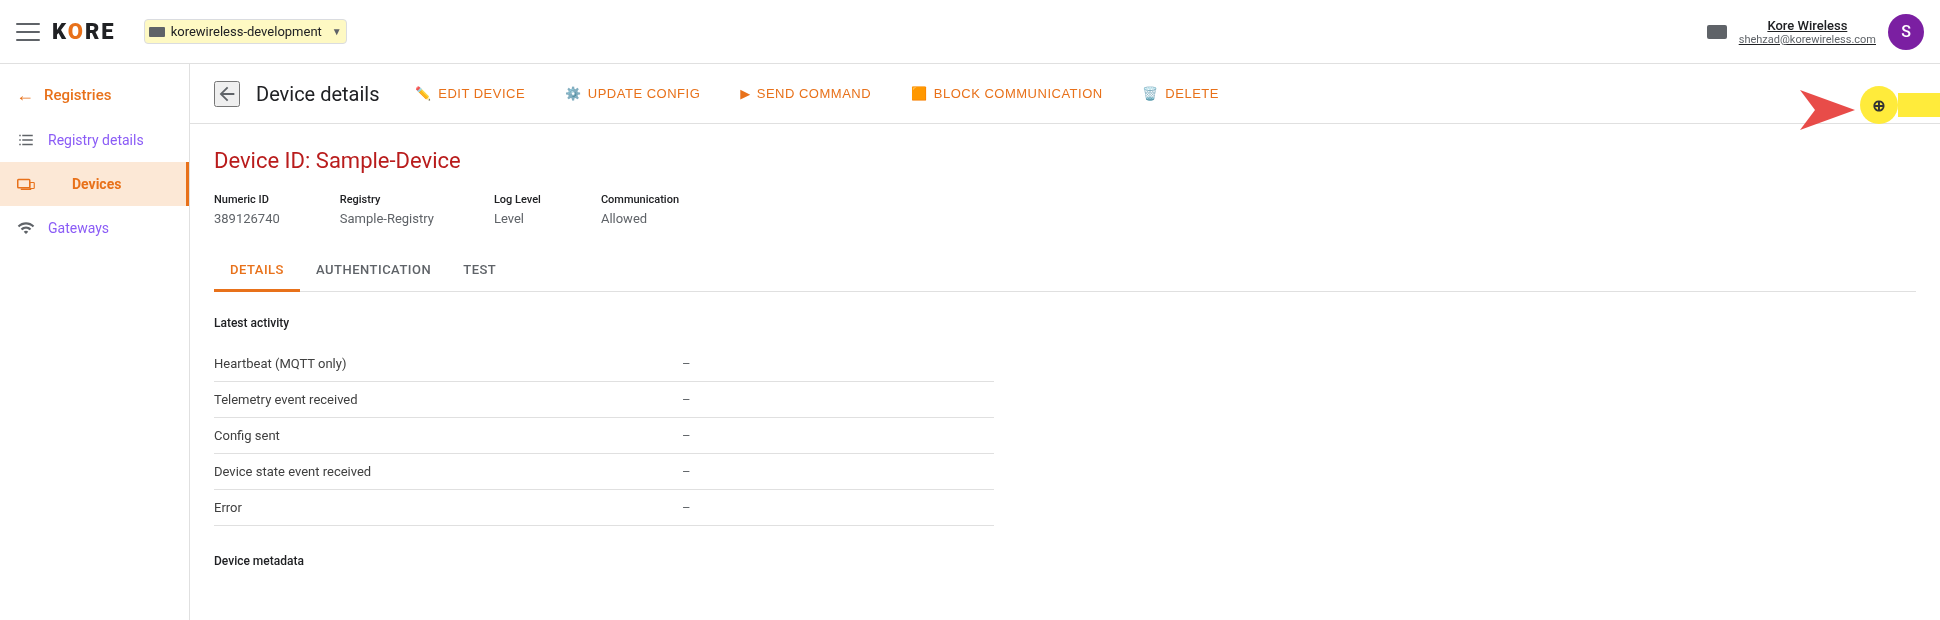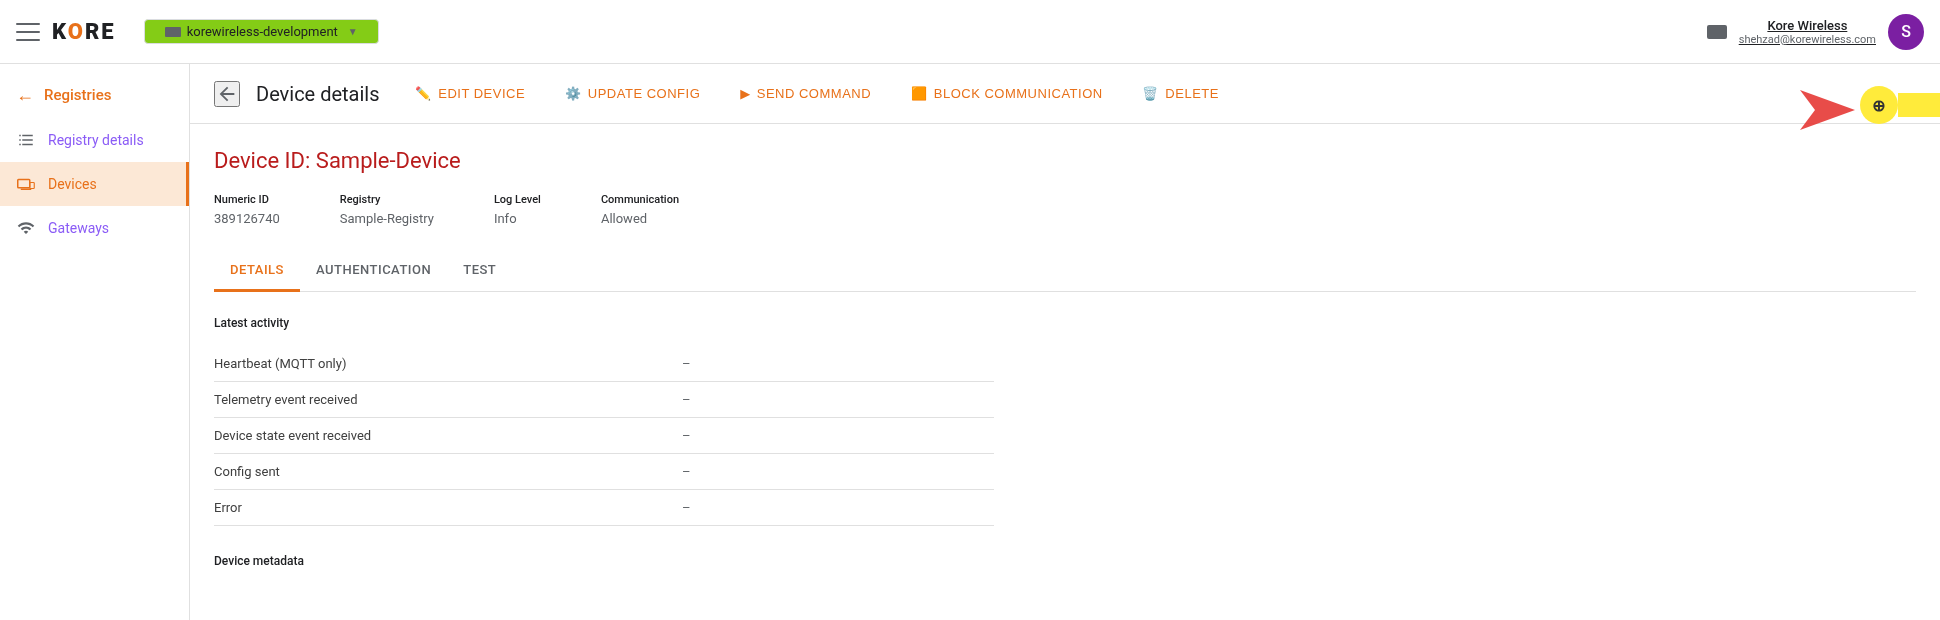--- a/index.html
+++ b/index.html
@@ -19,21 +19,21 @@
     }
     .hamburger-icon {
       width: 24px; height: 24px; display: flex; flex-direction: column; justify-content: space-around; cursor: pointer; margin-right: 12px;
     }
     .hamburger-icon span { display: block; height: 2px; background: #5f6368; border-radius: 2px; }
     .logo {
       display: flex; align-items: center; margin-right: 20px;
     }
 
     .project-selector {
-      display: flex; align-items: center; background: #84cc16; border: 1px solid #dadce0; border-radius: 4px; padding: 4px 20px; cursor: pointer; margin-left: 8px; gap: 6px;
+      display: flex; align-items: center; background: #fef9c3; border: 1px solid #dadce0; border-radius: 4px; padding: 4px 4px; cursor: pointer; margin-left: 8px; gap: 6px;
     }
     .project-name { font-size: 13px; color: #202124; }
     .dropdown-arrow { font-size: 10px; color: #5f6368; margin-left: 4px; }
 
     .header-spacer { flex: 1; }
 
     .user-section { display: flex; align-items: center; gap: 12px; }
     .user-info { text-align: center; text-decoration: underline; }
     .user-name { font-size: 13px; font-weight: 500; color: #202124; }
     .user-email { font-size: 11px; color: #5f6368; }
@@ -187,21 +187,21 @@
 
     <div class="sidebar-item active">
       <div class="sidebar-item-icon">
         <svg width="18" height="18" viewBox="0 0 24 24" fill="#e8711a">
             <rect x="1" y="6" width="16" height="11" rx="1" ry="1" fill="none" stroke="#e8711a" stroke-width="2"></rect>
             <rect x="3" y="8" width="12" height="7" rx="0.5" fill="#fce8d6"></rect>
             <path d="M5 19h14" stroke="#e8711a" stroke-width="2"></path>
             <rect x="17" y="10" width="6" height="8" rx="1" fill="none" stroke="#e8711a" stroke-width="1.5"></rect>
           </svg>
       </div>
-      <span style="color:#e8711a;font-weight:400;">Devices</span>
+      <span style="color:#e8711a;font-weight:700;margin-left:24px;">Devices</span>
     </div>
 
     <div class="sidebar-item">
       <div class="sidebar-item-icon">
         <svg width="18" height="18" viewBox="0 0 24 24" fill="#5f6368">
             <path d="M1 9l2 2c4.97-4.97 13.03-4.97 18 0l2-2C16.93 2.93 7.08 2.93 1 9zm8 8l3 3 3-3c-1.65-1.66-4.34-1.66-6 0zm-4-4l2 2c2.76-2.76 7.24-2.76 10 0l2-2C15.14 9.14 8.87 9.14 5 13z"></path>
           </svg>
       </div>
       <span>Gateways</span>
     </div>
@@ -254,21 +254,21 @@
         <div class="meta-item">
           <label>Numeric ID</label>
           <span>389126740</span>
         </div>
         <div class="meta-item">
           <label>Registry</label>
           <span>Sample-Registry</span>
         </div>
         <div class="meta-item">
           <label>Log Level</label>
-          <span>Info</span>
+          <span>Level</span>
         </div>
         <div class="meta-item">
           <label>Communication</label>
           <span>Allowed</span>
         </div>
       </div>
 
       <div class="tabs">
         <div class="tab active">DETAILS</div>
         <div class="tab">AUTHENTICATION</div>
@@ -281,25 +281,25 @@
           <tbody id="activity-rows">
               <tr>
                 <td>Heartbeat (MQTT only)</td>
                 <td>–</td>
               </tr>
               <tr>
                 <td>Telemetry event received</td>
                 <td>–</td>
               </tr>
               <tr>
+                <td>Config sent</td>
+                <td>–</td>
+              </tr>
+              <tr>
                 <td>Device state event received</td>
-                <td>–</td>
-              </tr>
-              <tr>
-                <td>Config sent</td>
                 <td>–</td>
               </tr>
               <tr>
                 <td>Error</td>
                 <td>–</td>
               </tr>
             </tbody>
         </table>
       </div>
 

